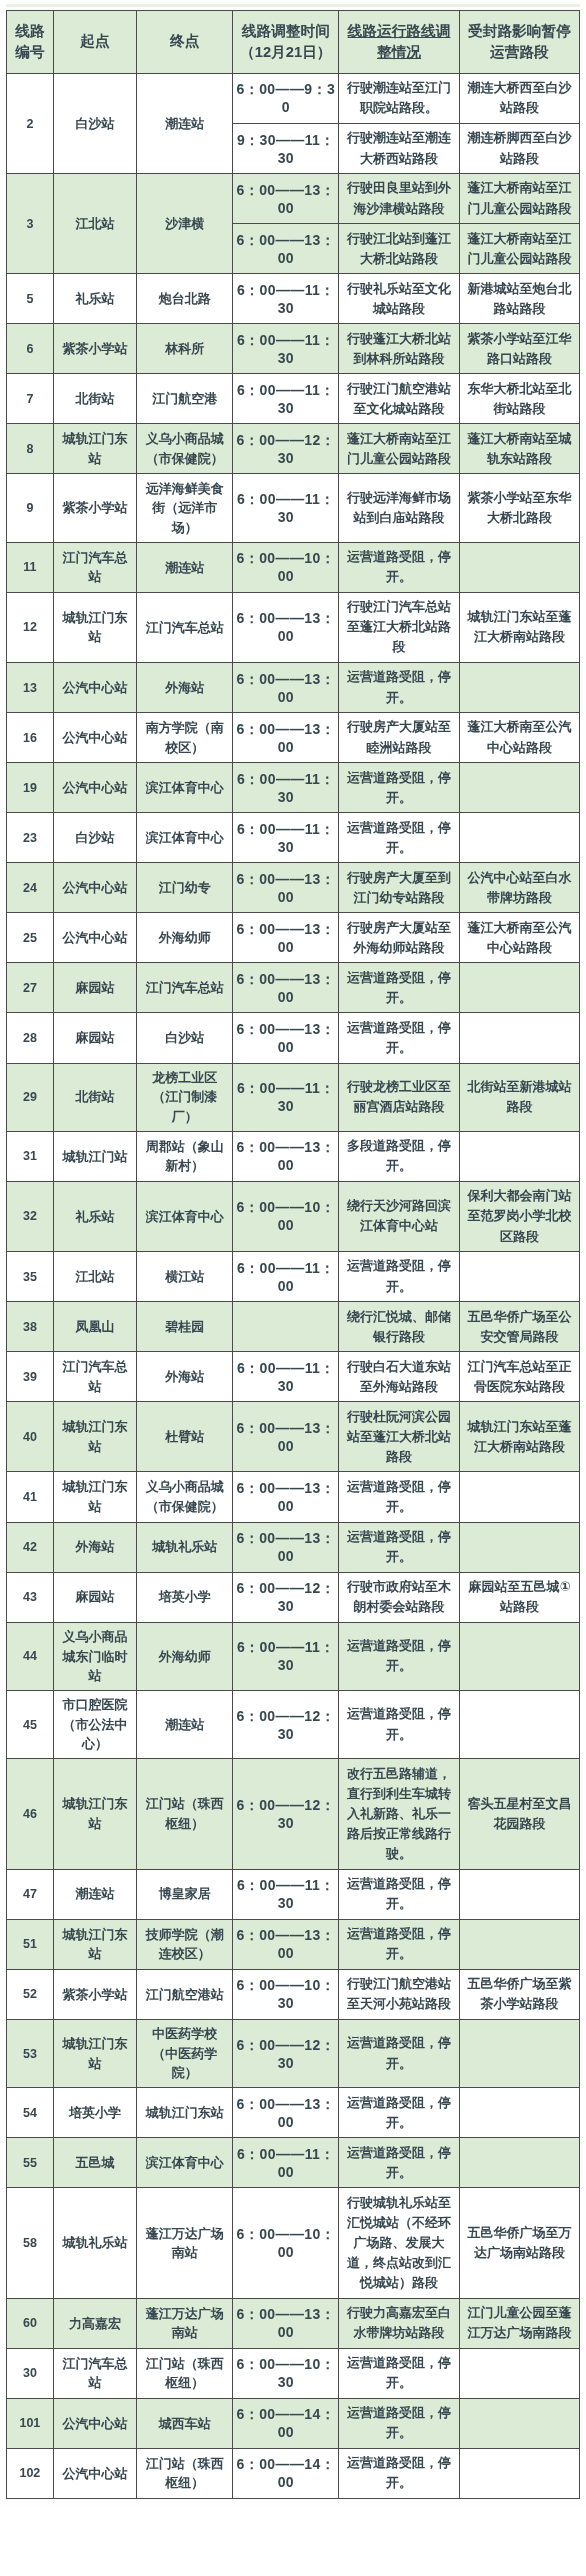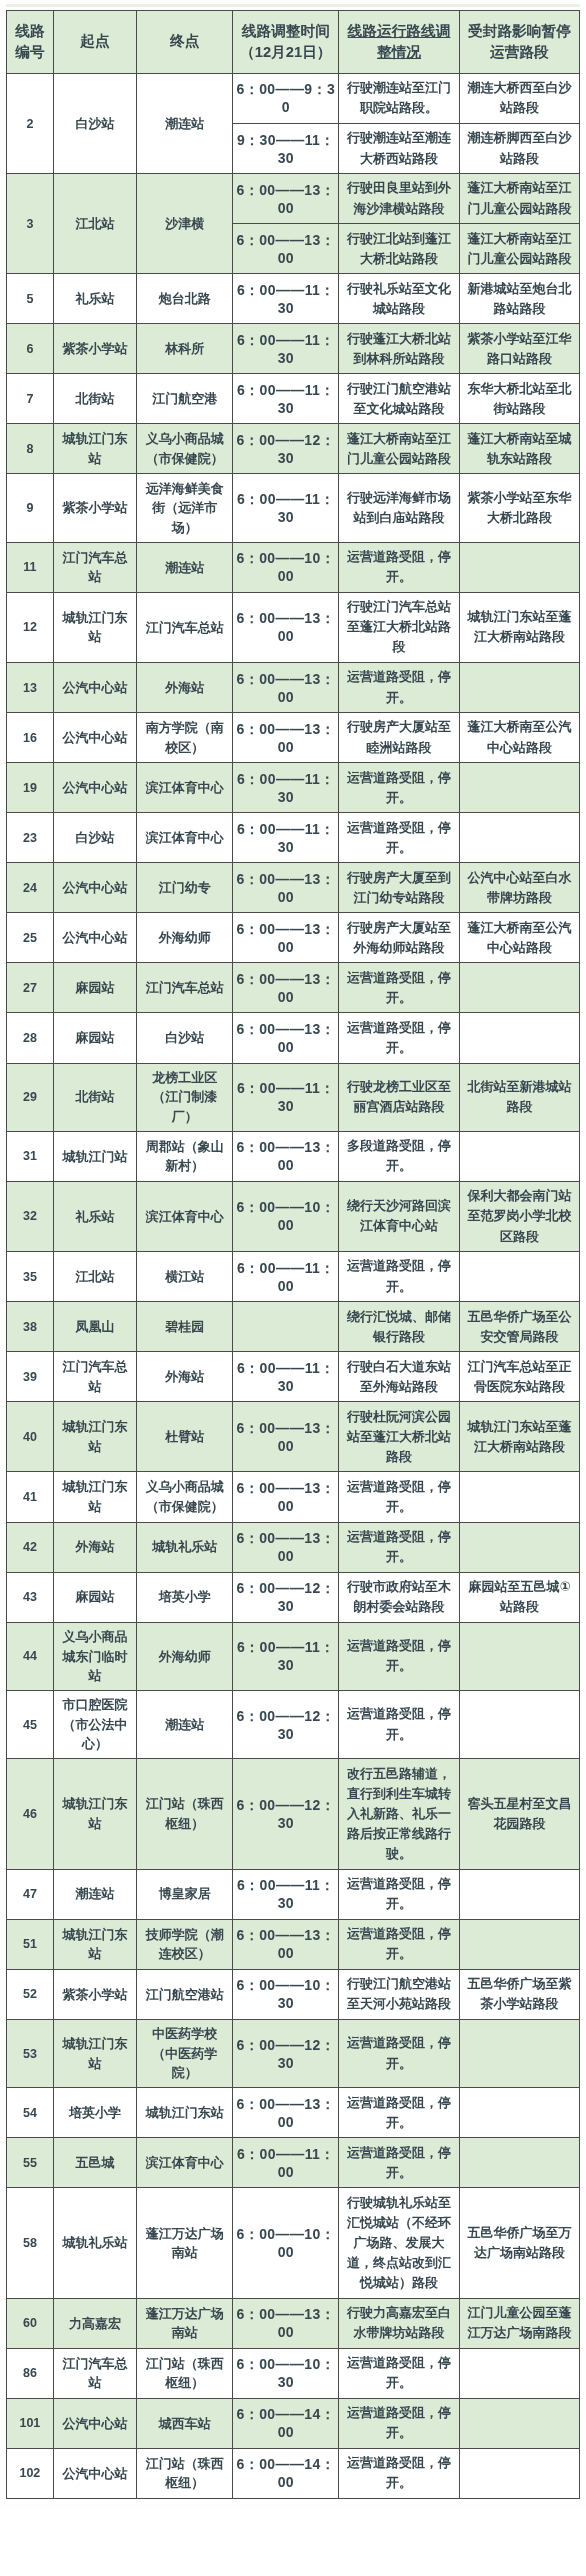--- a/index.html
+++ b/index.html
@@ -377,21 +377,21 @@
         </tr>
         <tr class="band row-odd">
           <td class="c-no" rowspan="1">60</td>
           <td class="c-start" rowspan="1">力高嘉宏</td>
           <td class="c-end" rowspan="1">蓬江万达广场南站</td>
           <td class="c-time">6：00——13：00</td>
           <td class="c-adj">行驶力高嘉宏至白水带牌坊站路段</td>
           <td class="c-sus">江门儿童公园至蓬江万达广场南路段</td>
         </tr>
         <tr class="band row-even">
-          <td class="c-no" rowspan="1">86</td>
+          <td class="c-no" rowspan="1">30</td>
           <td class="c-start" rowspan="1">江门汽车总站</td>
           <td class="c-end" rowspan="1">江门站（珠西枢纽）</td>
           <td class="c-time">6：00——10：30</td>
           <td class="c-adj">运营道路受阻，停开。</td>
           <td class="c-sus"></td>
         </tr>
         <tr class="band row-odd">
           <td class="c-no" rowspan="1">101</td>
           <td class="c-start" rowspan="1">公汽中心站</td>
           <td class="c-end" rowspan="1">城西车站</td>

